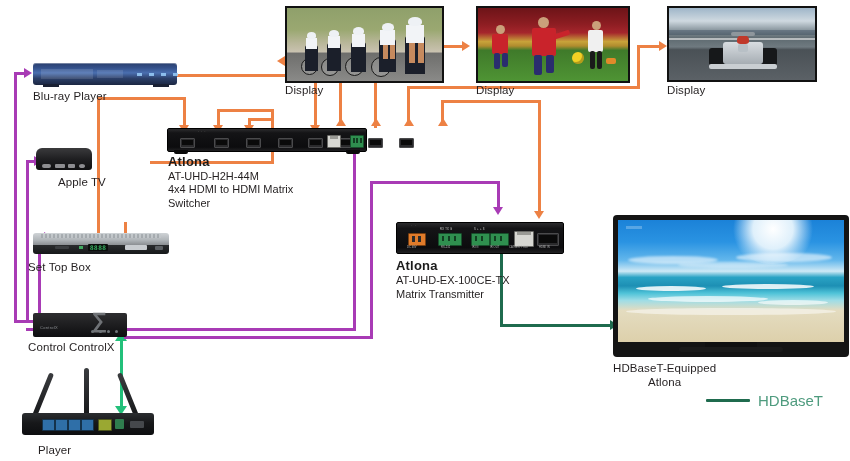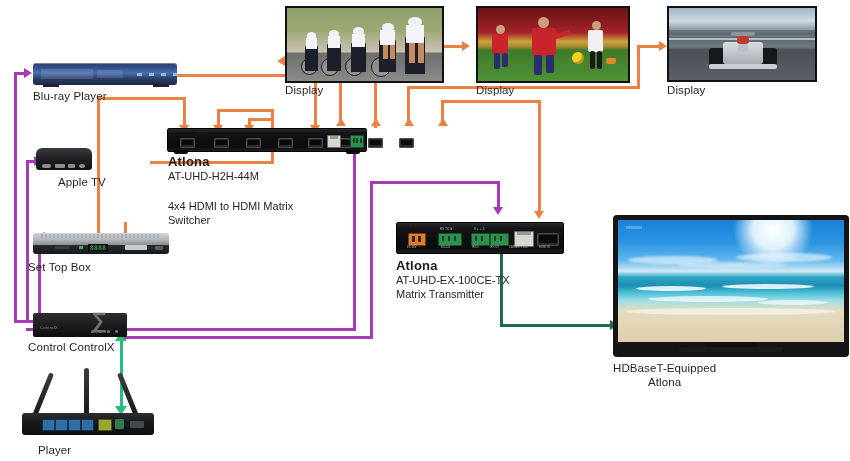--- a/index.html
+++ b/index.html
@@ -365,21 +365,21 @@
     <div class="term" style="left:182px;top:6px;width:12px;height:11px;">
       <b style="left:1.5px;"></b>
         <b style="left:5px;"></b>
         <b style="left:8.5px;"></b>
     </div>
     <div class="foot" style="left:6px;top:21px;width:14px;height:4px;"></div>
     <div class="foot" style="left:178px;top:21px;width:14px;height:4px;"></div>
   </div>
   <div class="brand-atlona" style="left:168px;top:154px;">Atlona</div>
   <div class="model" style="left:168px;top:170px;">AT-UHD-H2H-44M</div>
-  <div class="model" style="left:168px;top:200px;">4x4 HDMI to HDMI Matrix
+  <div class="model" style="left:168px;top:183px;">4x4 HDMI to HDMI Matrix
 Switcher</div>
 
   <div class="rack" style="left:396px;top:222px;width:166px;height:30px;">
     <div class="ptop" style="left:14px;top:2px;color:#8f8f8f;">·&nbsp;&nbsp;&nbsp;·</div>
     <div class="dc" style="left:11px;top:10px;width:16px;height:11px;">
       <b style="left:3px;"></b>
         <b style="left:9px;"></b>
     </div>
     <div class="plabel" style="left:10px;top:23px;">DC 48V</div>
 
@@ -431,15 +431,19 @@
       <div class="foam" style="left:8px;top:88px;width:210px;height:7px;opacity:.6;"></div>
       <div style="position:absolute;left:8px;top:6px;width:16px;height:3px;background:rgba(255,255,255,.25);"></div>
     </div>
     <div class="stand" style="left:92px;top:127px;width:52px;height:6px;"></div>
     <div class="foot" style="left:66px;top:132px;width:104px;height:5px;"></div>
   </div>
   <div class="cap" style="left:613px;top:362px;line-height:13.5px;">HDBaseT-Equipped
 Atlona</div>
 
   <div class="legend">
+    <div class="lrow">
+      <div class="lline" style="background:#1F6B4E;"></div>
+      <div class="ltext" style="color:#4E9B7E;">HDBaseT</div>
+    </div>
   </div>
 
 </div>
 
 </body></html>

